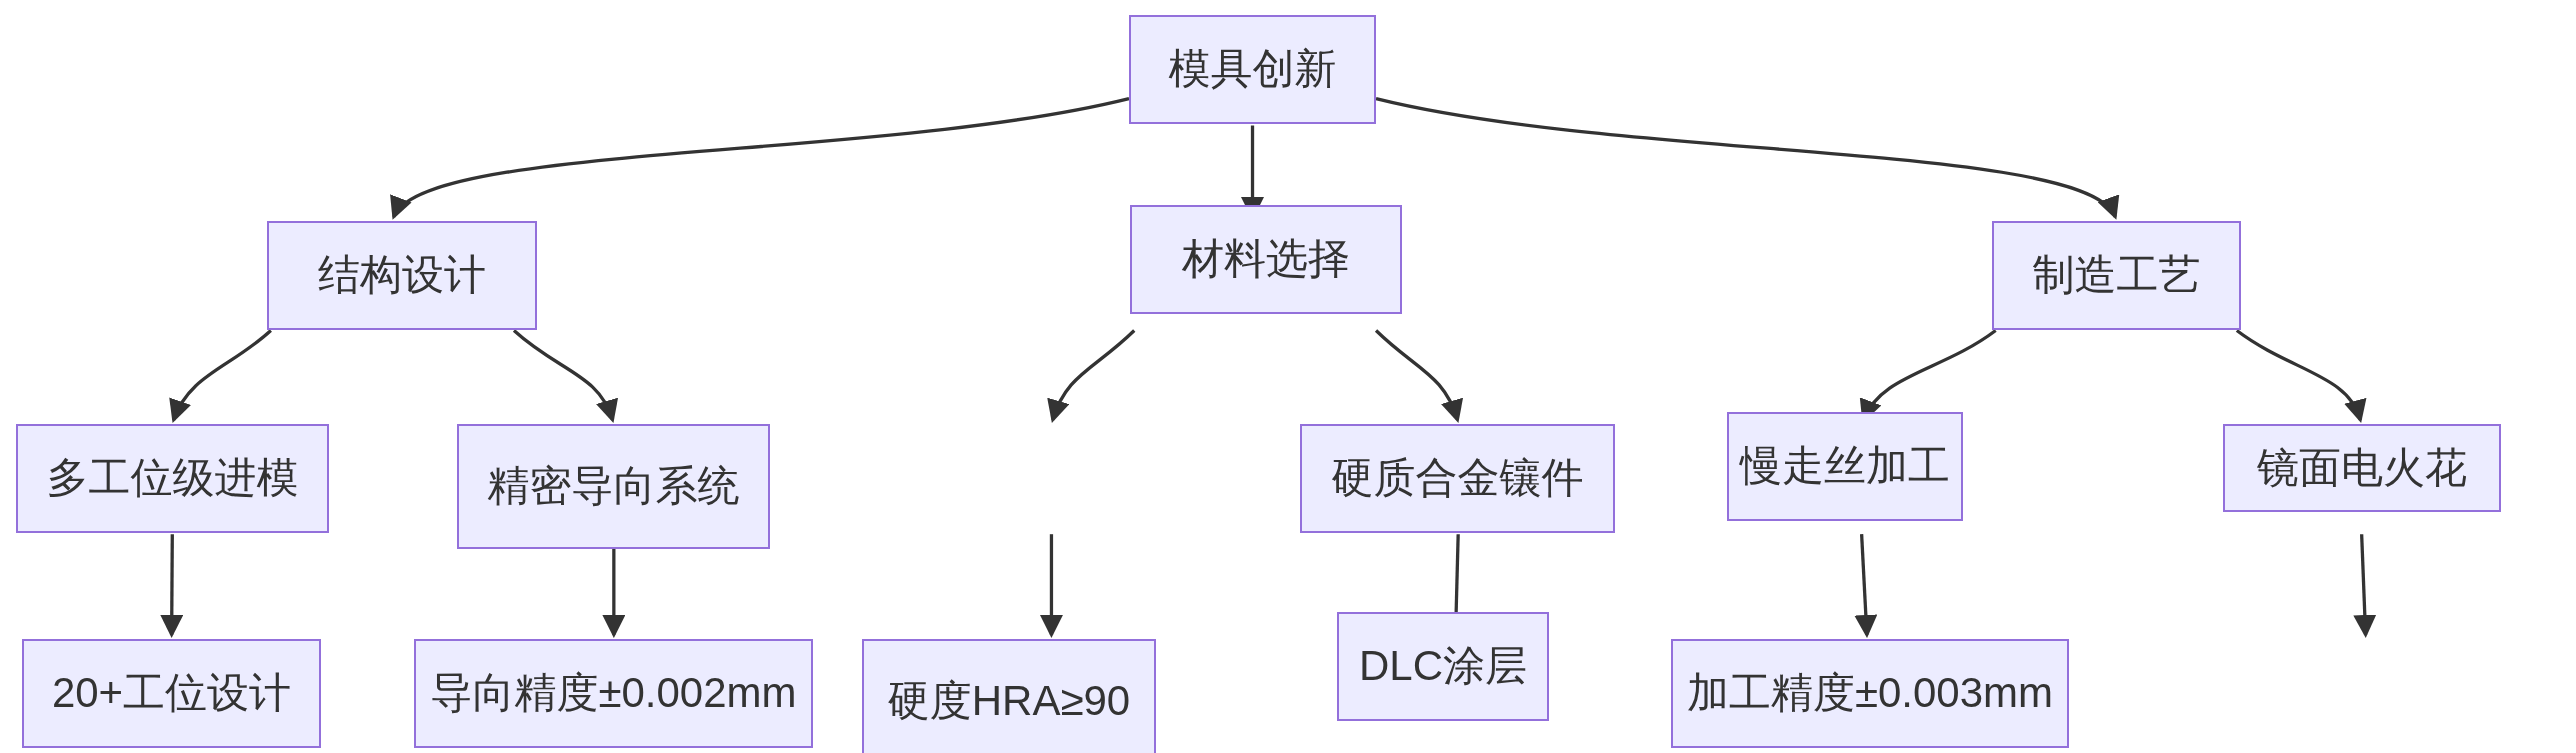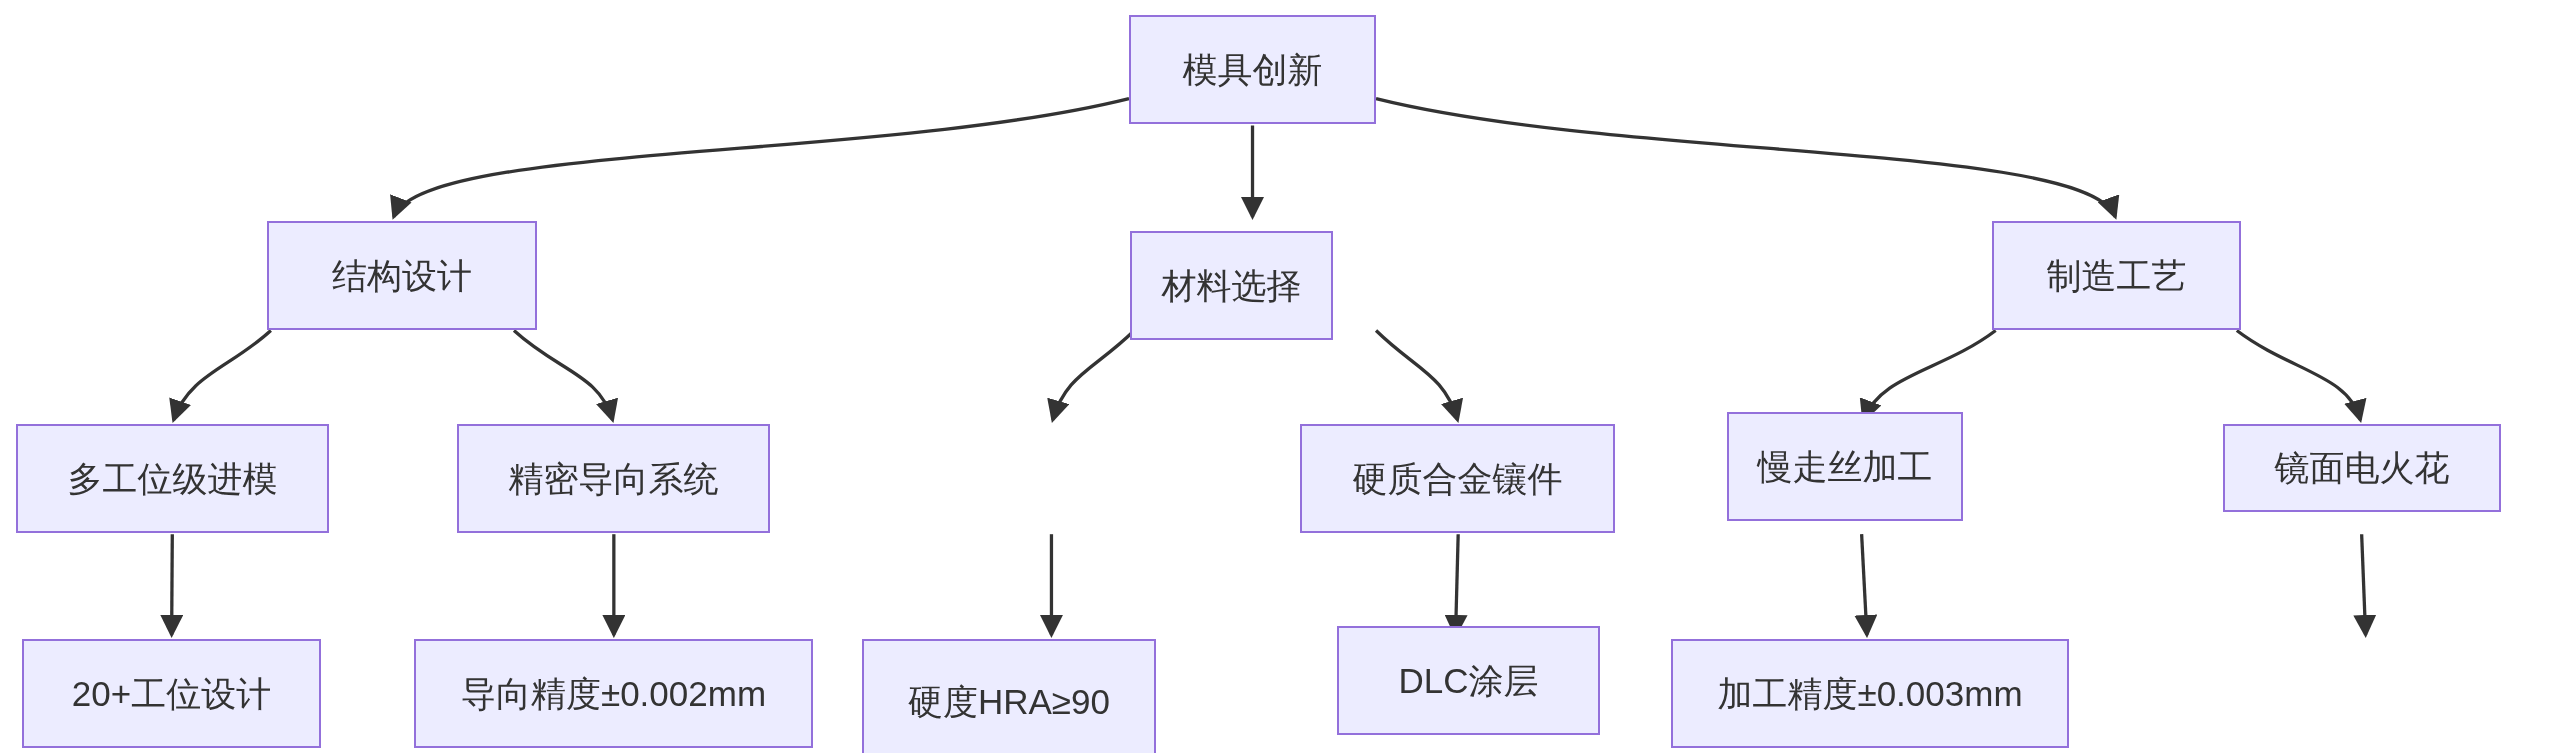--- a/index.html
+++ b/index.html
@@ -38,21 +38,21 @@
     fill: var(--edge);
   }
   .node {
     position: absolute;
     background: var(--node_fill);
     border: 2px solid var(--node_border);
     color: var(--node_text);
     display: flex;
     align-items: center;
     justify-content: center;
-    font-size: 35px;
+    font-size: 42px;
     line-height: 1.2;
     text-align: center;
     white-space: nowrap;
   }
 </style>
 </head>
 <body>
 
 <div class="canvas">
 
@@ -81,31 +81,31 @@
     <path class="link" d="M 3594,813 L 3600,966" marker-end="url(#arrowhead)"></path>
   </svg>
 
   <div class="node" style="left:1129px;top:15px;width:247px;height:109px">
     <span>模具创新</span>
   </div>
 
   <div class="node" style="left:267px;top:221px;width:270px;height:109px">
     <span>结构设计</span>
   </div>
-  <div class="node" style="left:1130px;top:231px;width:203px;height:109px">
+  <div class="node" style="left:1130px;top:205px;width:272px;height:109px">
     <span>材料选择</span>
   </div>
   <div class="node" style="left:1992px;top:221px;width:249px;height:109px">
     <span>制造工艺</span>
   </div>
 
   <div class="node" style="left:16px;top:424px;width:313px;height:109px">
     <span>多工位级进模</span>
   </div>
-  <div class="node" style="left:457px;top:424px;width:313px;height:109px">
+  <div class="node" style="left:457px;top:424px;width:313px;height:125px">
     <span>精密导向系统</span>
   </div>
   <div class="node" style="left:1300px;top:424px;width:315px;height:109px">
     <span>硬质合金镶件</span>
   </div>
   <div class="node" style="left:1727px;top:412px;width:236px;height:109px">
     <span>慢走丝加工</span>
   </div>
   <div class="node" style="left:2223px;top:424px;width:278px;height:88px">
     <span>镜面电火花</span>
@@ -113,21 +113,21 @@
 
   <div class="node" style="left:22px;top:639px;width:299px;height:109px">
     <span>20+工位设计</span>
   </div>
   <div class="node" style="left:414px;top:639px;width:399px;height:109px">
     <span>导向精度±0.002mm</span>
   </div>
   <div class="node" style="left:862px;top:639px;width:294px;height:125px">
     <span>硬度HRA≥90</span>
   </div>
-  <div class="node" style="left:1337px;top:626px;width:263px;height:109px">
+  <div class="node" style="left:1337px;top:612px;width:212px;height:109px">
     <span>DLC涂层</span>
   </div>
   <div class="node" style="left:1671px;top:639px;width:398px;height:109px">
     <span>加工精度±0.003mm</span>
   </div>
 
 </div>
 
 
 </body></html>

